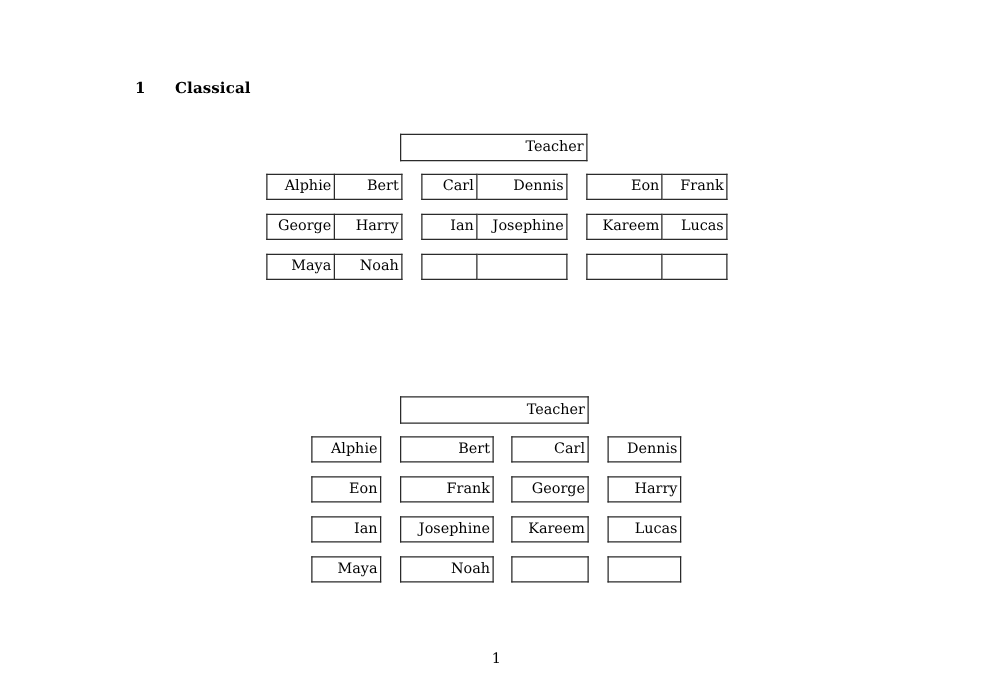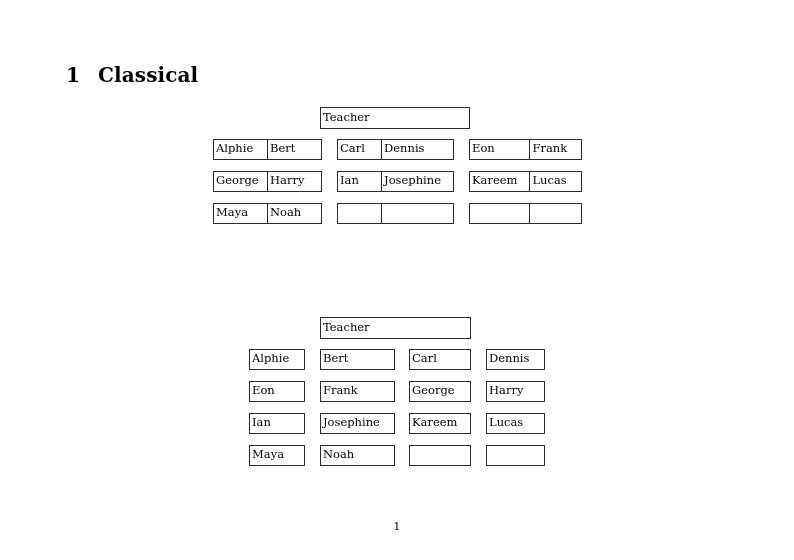--- a/index.html
+++ b/index.html
@@ -17,43 +17,44 @@
   }
   .page {
     position: absolute;
     inset: 0;
   }
 
   
   .section-heading {
     position: absolute;
     font-weight: bold;
-    font-size: 20px;
+    font-size: 12px;
     letter-spacing: 0.1px;
     white-space: nowrap;
+    margin-left: 42px;
   }
   .section-heading .sec-num {
     display: inline-block;
     width: 32px;
   }
   #heading-classical   { left: 66px;  top: 63px; }
   #heading-distributed { left: 66px;  top: 274px; }
 
   
   .tbl {
     position: absolute;
     border-collapse: collapse;
     table-layout: fixed;
     font-size: 11.5px;
     line-height: 1;
   }
   .tbl td {
     border: 1px solid #2b2b2b;
     height: 16px;
-    text-align: left;
+    text-align: right;
     vertical-align: middle;
     padding: 1px 2px 2px 2px;
     white-space: nowrap;
     overflow: hidden;
   }
 
   
   .teacher-box { }
 
   

